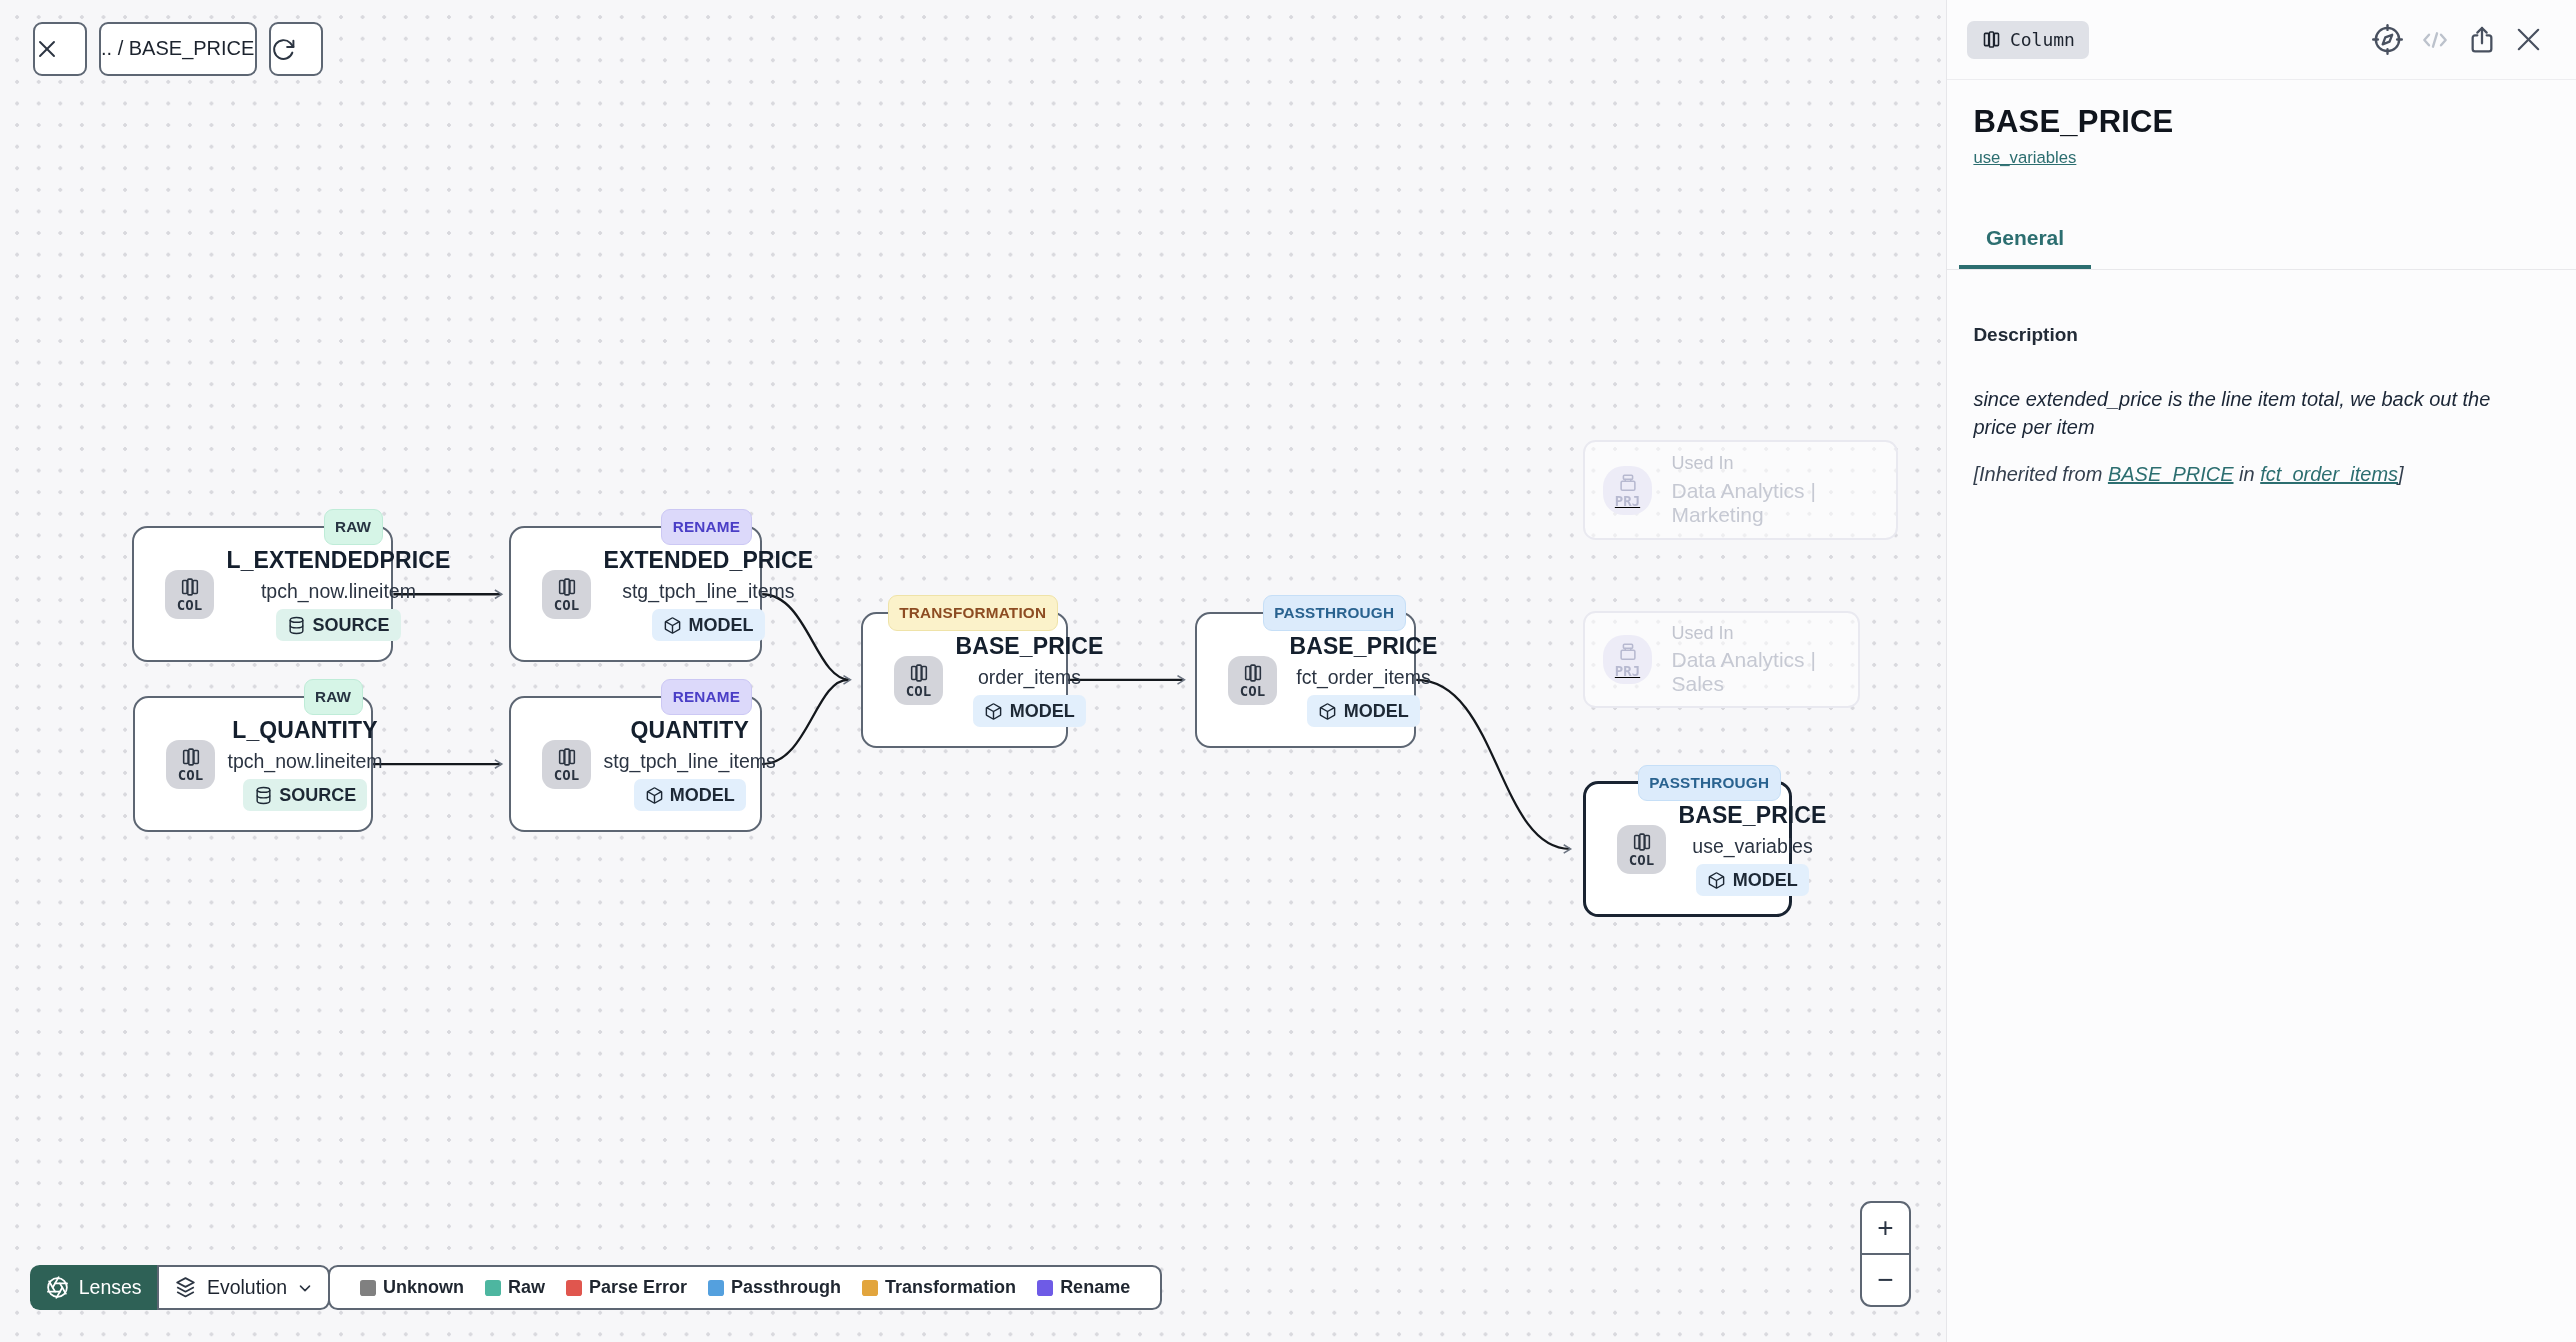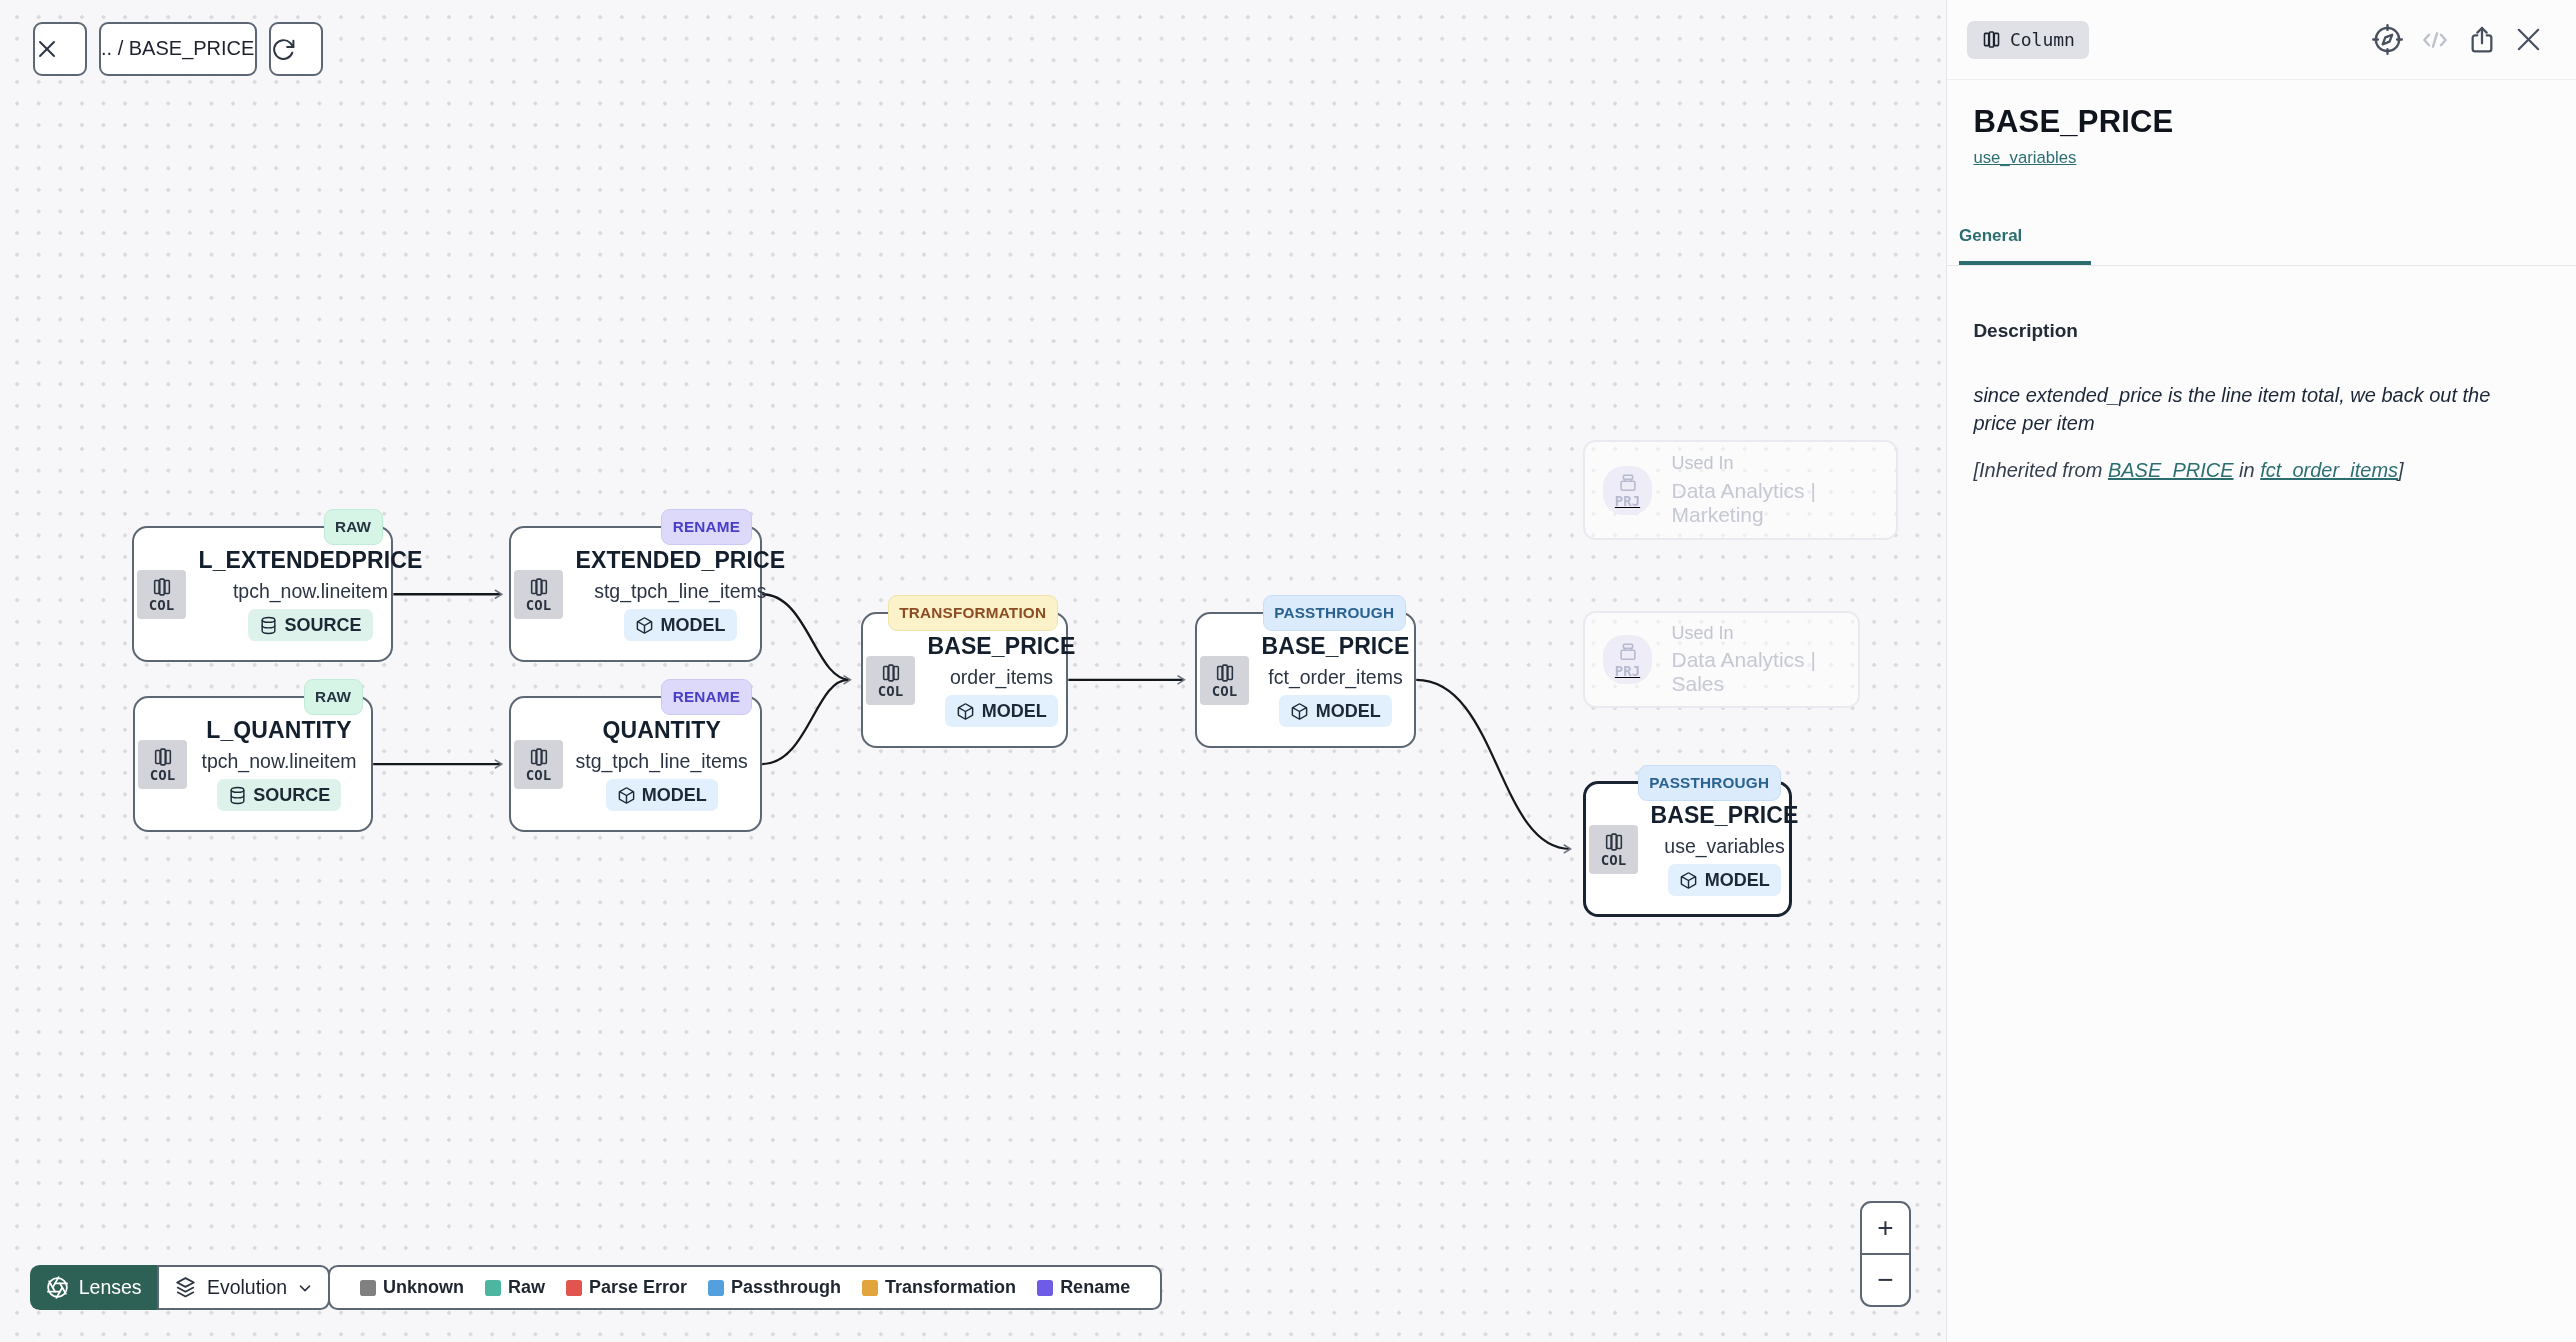--- a/index.html
+++ b/index.html
@@ -24,21 +24,21 @@
   .btn-crumb   { left:99px; top:21.6px; width:158px; height:54px; font-size:20px; color:#1c232e; }
   .btn-refresh { left:269px; top:22px; width:54px;  height:54px; }
 
   
   .node {
     position:absolute; background:#ffffff; border:2.1px solid #5d6673; border-radius:15.3px;
     display:flex; align-items:center; cursor:pointer;
   }
   .node.selected { border:3.5px solid #192331; }
   .kind-block {
-    width:49px; height:49px; border-radius:4px; background:#d3d4da; margin-left:3px;
+    width:49px; height:49px; border-radius:13px; background:#d3d4da; margin-left:31px;
     display:flex; flex-direction:column; align-items:center; justify-content:center; flex:none; gap:0.7px;
   }
   .kind-block .kind-label { font-family:"DejaVu Sans Mono", monospace; font-size:14px; font-weight:700; color:#2a3340; line-height:1; }
   .node-body { flex:1; display:flex; flex-direction:column; align-items:center; justify-content:center; gap:6.3px; padding:0 12.5px; }
   .node-title { font-size:23px; font-weight:700; color:#141f2d; letter-spacing:0.1px; white-space:nowrap; }
   .node-sub   { font-size:19.5px; color:#2b3442; white-space:nowrap; }
   .chip {
     display:inline-flex; align-items:center; gap:6.3px; height:32px; padding:0 11px;
     border-radius:7px; font-size:18px; font-weight:700; color:#1d2835;
   }
@@ -106,22 +106,22 @@
   }
   .panel-header-icons { margin-left:auto; display:flex; align-items:center; gap:14px; }
   .hdr-icon { width:33px; height:33px; display:flex; align-items:center; justify-content:center; cursor:pointer; }
 
   .panel-title-wrap { padding:24px 28px 0 26.4px; }
   .panel-title { font-size:31px; font-weight:700; color:#10151d; letter-spacing:0.2px; }
   .panel-model-link { display:inline-block; margin-top:8.4px; font-size:16.7px; color:#2c6e70; text-decoration:underline; cursor:pointer; }
 
   .tabs { margin-top:58px; border-bottom:1.4px solid #e8e8eb; display:flex; }
   .tab {
-    margin-left:12px; width:132px; text-align:left; padding-bottom:14.6px;
-    font-size:17px; font-weight:700; color:#2c6e70; border-bottom:4.9px solid #2c6e70; cursor:pointer;
+    margin-left:12px; width:132px; text-align:center; padding-bottom:14.6px;
+    font-size:21px; font-weight:700; color:#2c6e70; border-bottom:4.9px solid #2c6e70; cursor:pointer;
   }
 
   .panel-content { padding:32px 31px 0 26.4px; }
   .desc-heading { font-size:19px; font-weight:700; color:#222b37;margin-top:22px; }
   .desc-body { margin-top:39px; width:564px; font-size:20px; font-style:italic; color:#1b2636; line-height:1.42; }
   .desc-inherited { margin-top:21px; font-size:20px; font-style:italic; color:#343f4e; }
   .desc-inherited a { color:#2c6e70; text-decoration:underline; cursor:pointer; font-style:italic; }
 
   svg { display:block; }
 </style>

